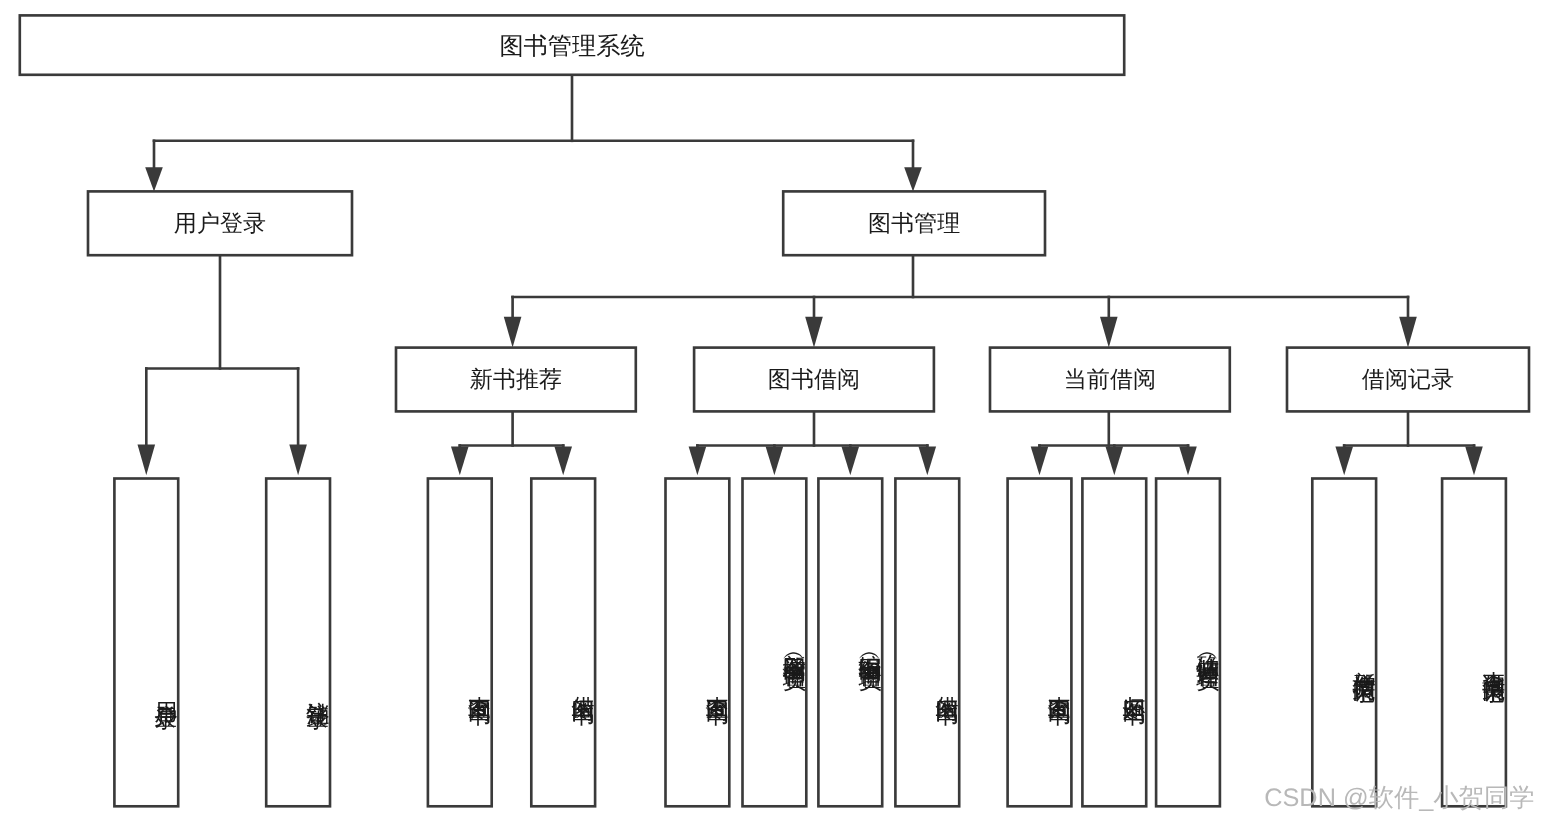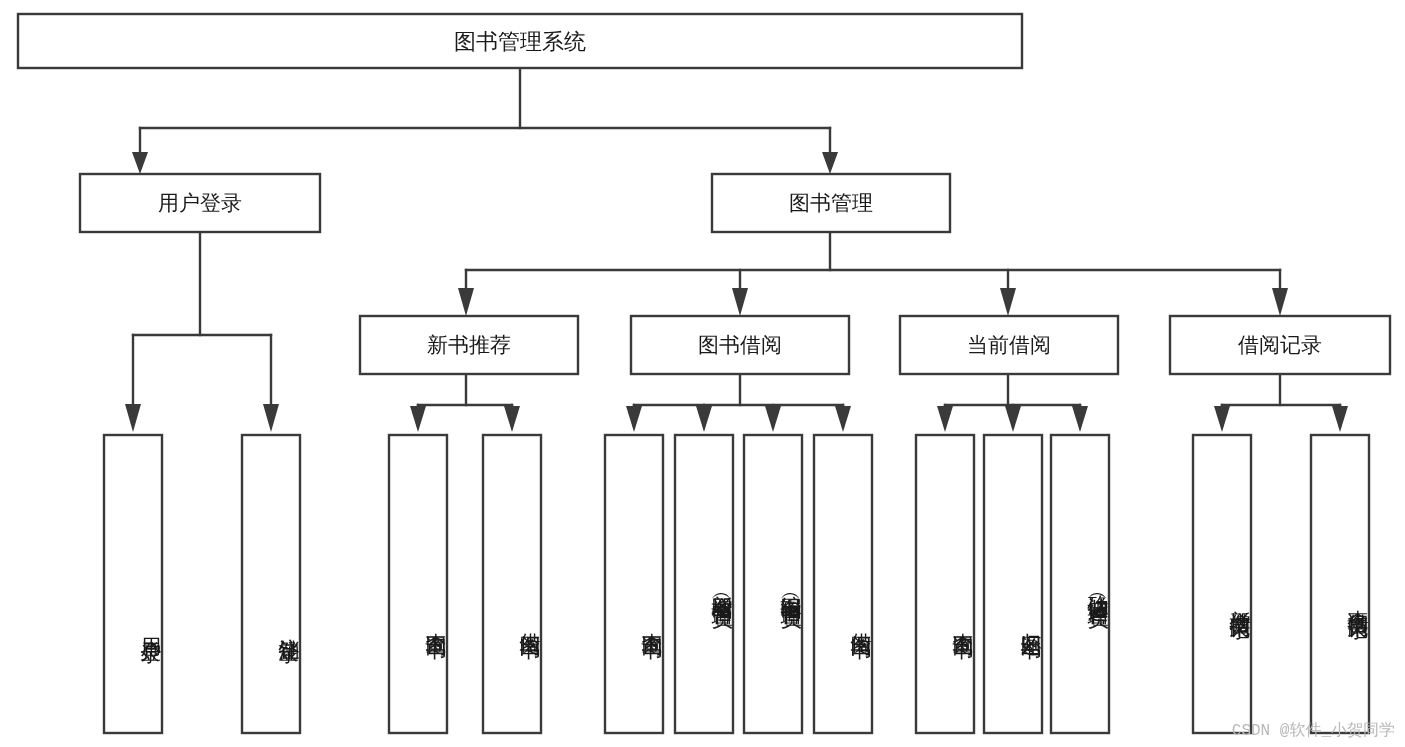--- a/index.html
+++ b/index.html
@@ -67,22 +67,22 @@
     line-height: 1.05;
     color: #1a1a1a;
     letter-spacing: 2px;
     white-space: nowrap;
     pointer-events: none;
   }
   .watermark {
     position: absolute;
     right: 10px;
     bottom: 6px;
-    font-family: Liberation Mono, monospace;
-    font-size: 16px;
+    font-family: Liberation Sans, sans-serif;
+    font-size: 23px;
     color: #b8b8b8;
     white-space: nowrap;
     user-select: none;
   }
 </style>
 </head>
 <body>
 
 <div id="diagram-root">
 

